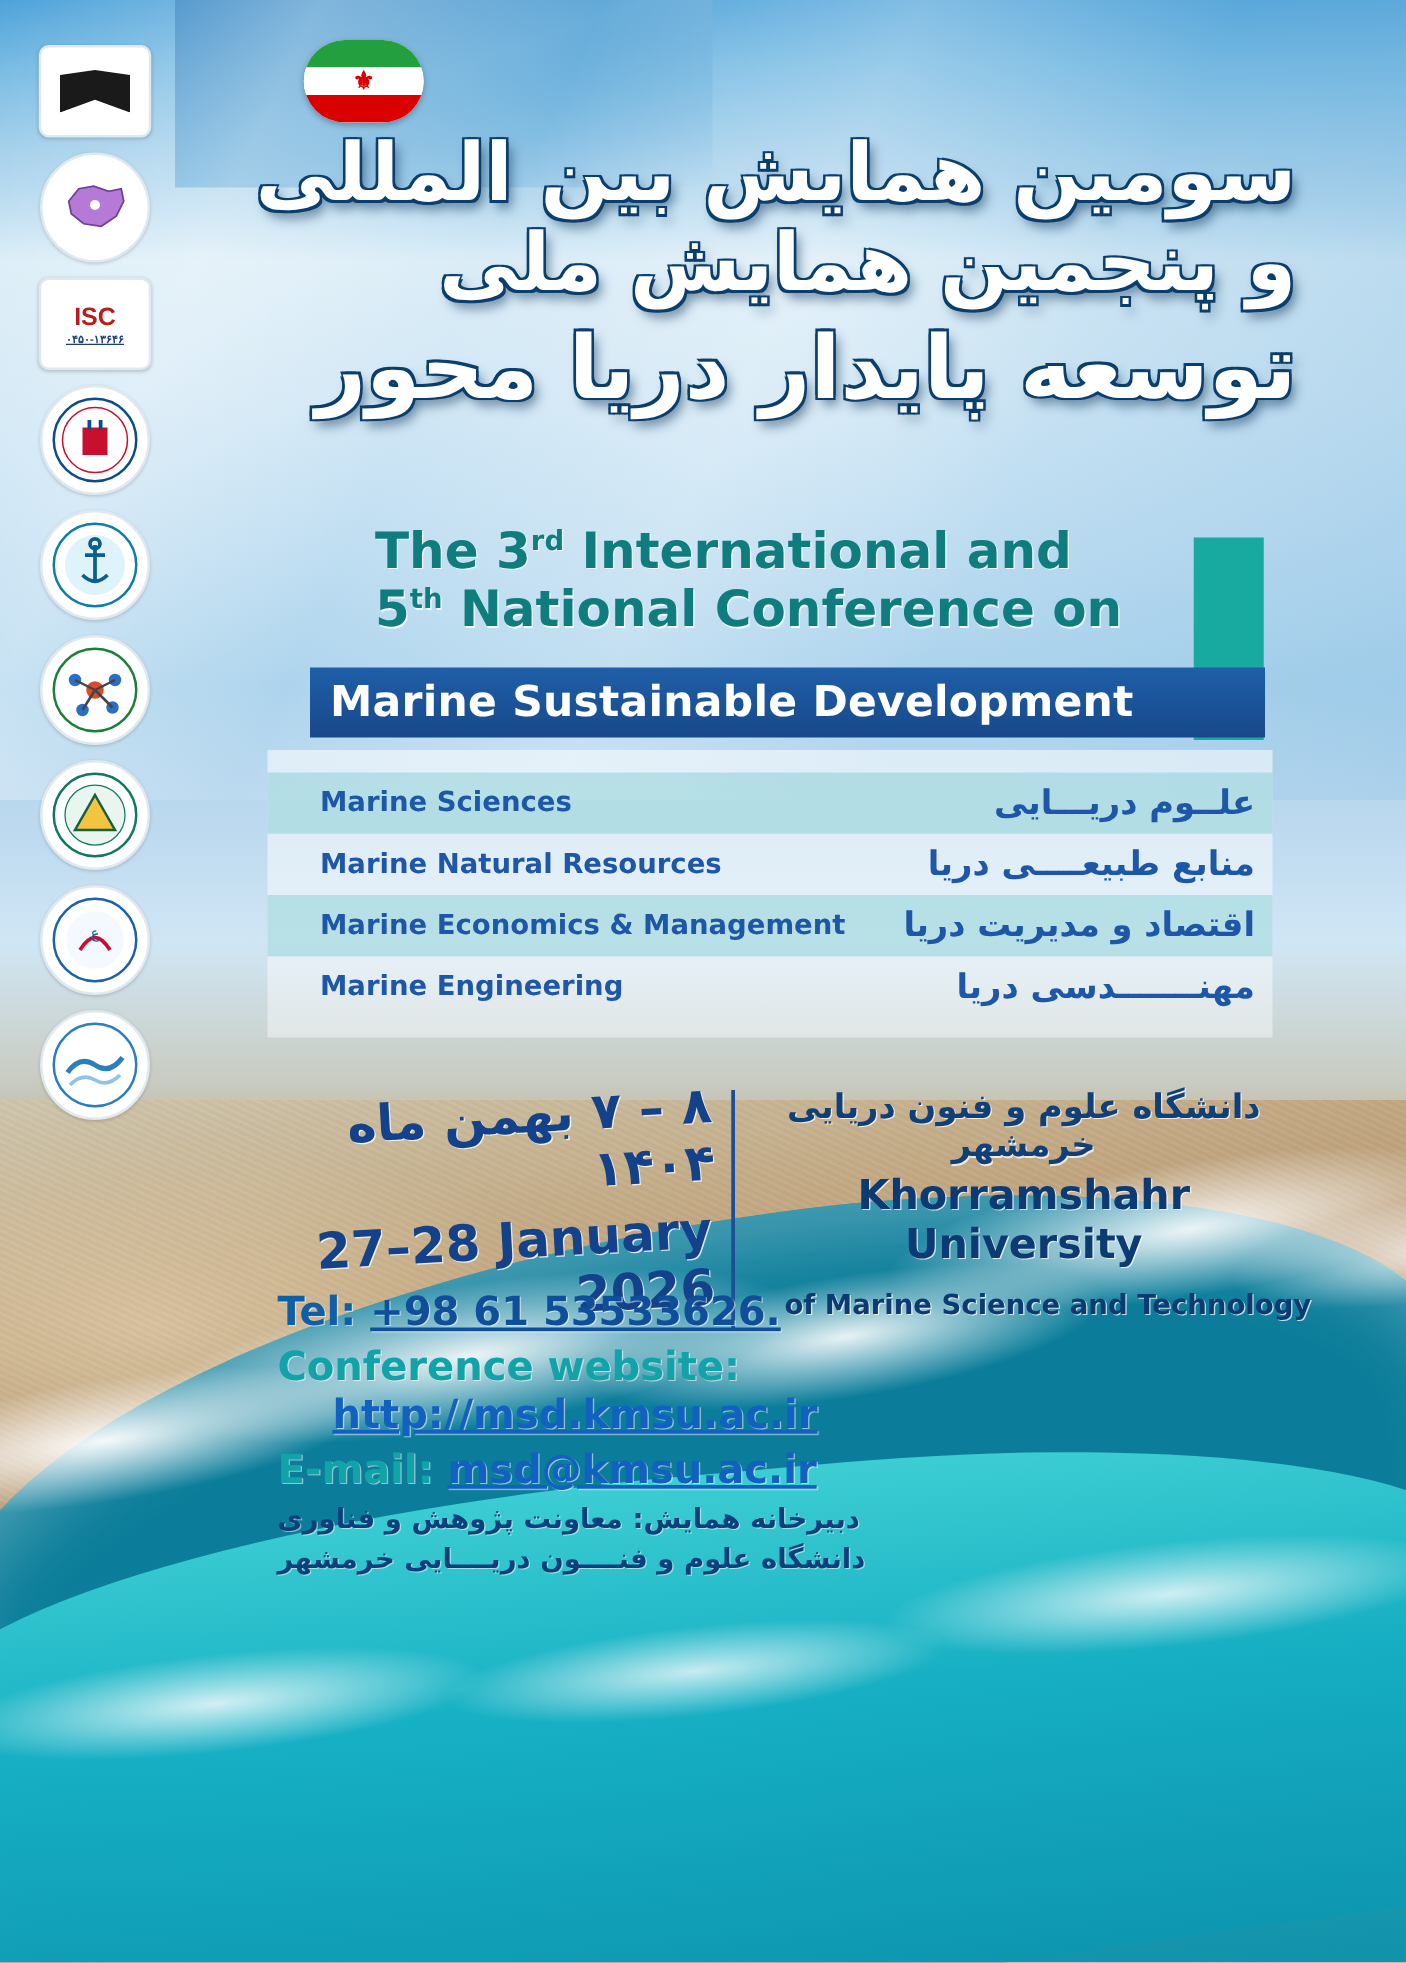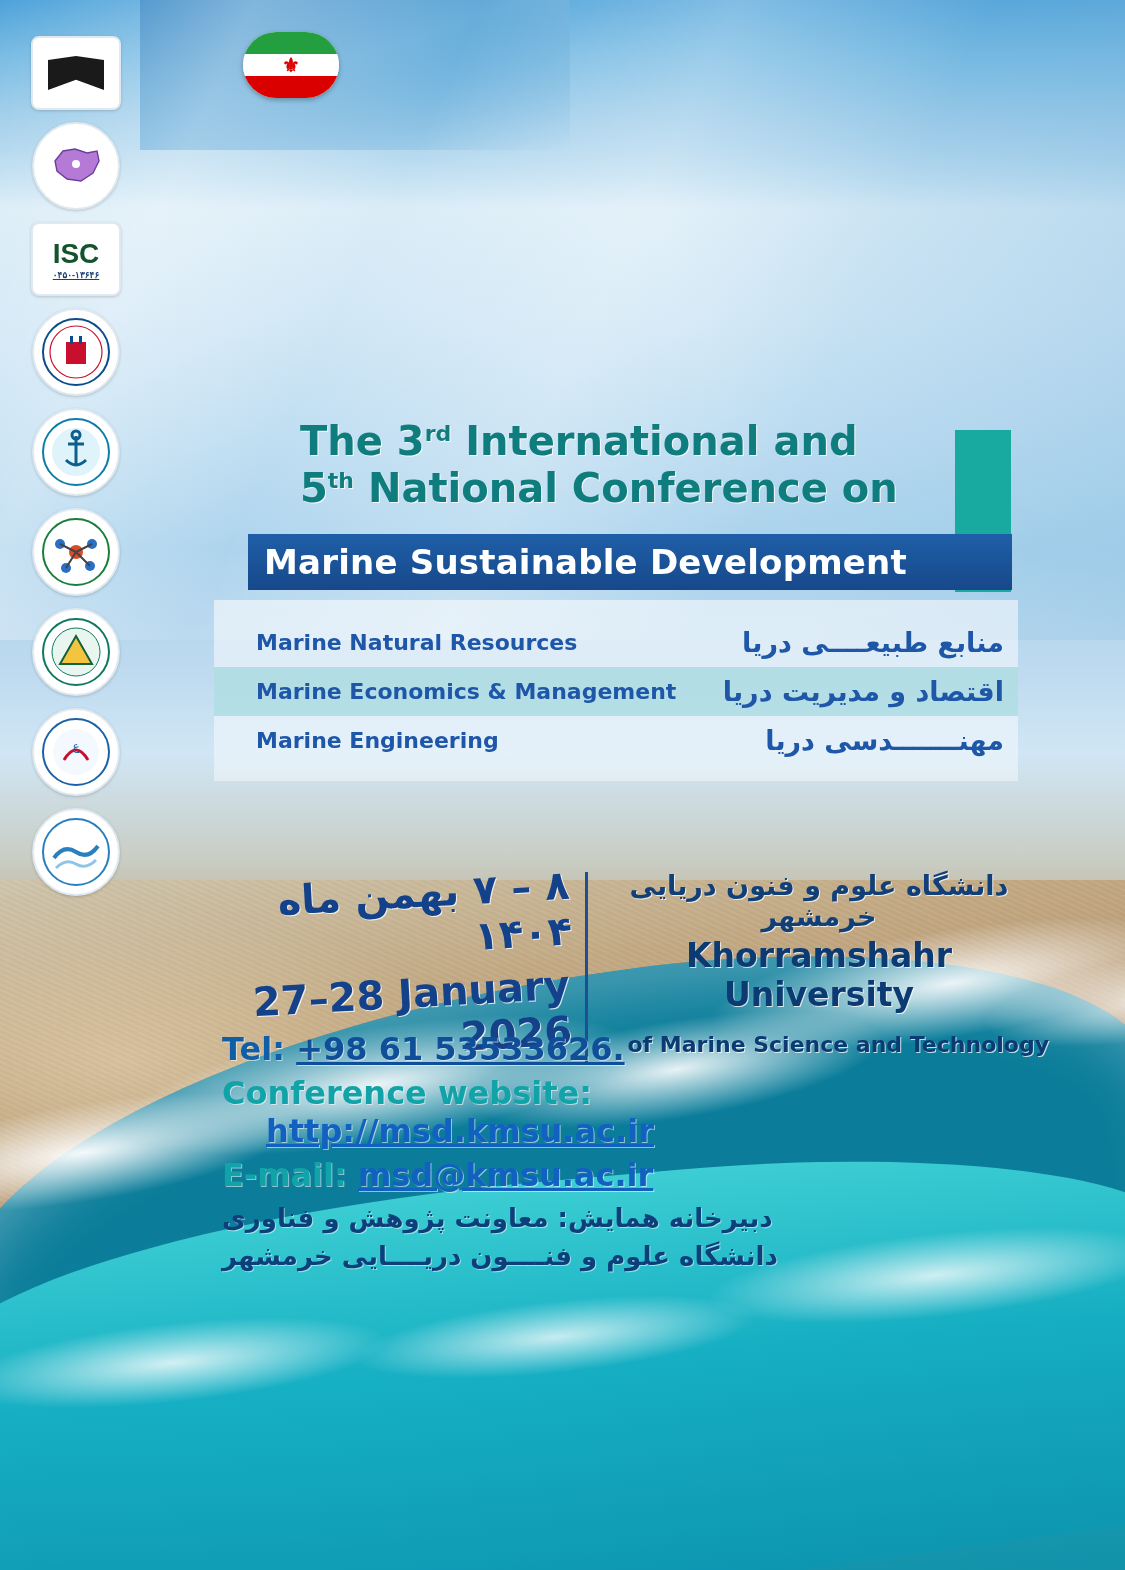--- a/index.html
+++ b/index.html
@@ -372,28 +372,28 @@
   .c-line.web .lbl { color: #11a3a8; }
   .c-line.web .val { color: #1161c0; margin-left: 44px; }
   .c-line.mail .lbl { color: #11a3a8; }
   .c-line.mail .val { color: #1161c0; }
 
   .sec-fa {
     direction: rtl;
     text-align: left;
     font-family: "DejaVu Sans", sans-serif;
     font-weight: bold;
-    font-size: 26px;
+    font-size: 22px;
     color: #0d3f7a;
     line-height: 1.45;
     margin-top: 6px;
     width: 560px;
     text-shadow: 1px 1px 0 rgba(255,255,255,.5);
   }
-  .isc-txt { color:#14532d; font-weight:bold; font-size:28px; font-family:"Liberation Sans",sans-serif; }
+  .isc-txt { color:#b91c1c; font-weight:bold; font-size:20px; font-family:"Liberation Sans",sans-serif; }
   .isc-sub { color:#1c3f74; font-size:9px; font-weight:bold;text-decoration:underline;}
   .book-shape{width:56px;height:34px;background:#1a1a1a;clip-path:polygon(0 100%,50% 70%,100% 100%,100% 12%,50% 0,0 12%);}
 </style>
 </head>
 <body>
 
 <div id="poster">
 
   <div class="sand">
       <div class="sand-grain"></div>
@@ -483,37 +483,46 @@
     </div>
   </div>
 
   <div class="flag-badge">
     <div class="g"></div>
       <div class="w"></div>
       <div class="r"></div>
     <div class="emblem">⚜</div>
   </div>
 
+  <div class="fa-title">
+    <div class="fa-line1">سومین همایش بین المللی</div>
+    <div class="fa-line2">و پنجمین همایش ملی</div>
+    <div class="fa-line3">توسعه پایدار دریا محور</div>
+  </div>
 
   <div class="teal-block"></div>
 
   <div class="en-title">
     <div>
       <span>The 3</span><sup>rd</sup><span> International and</span>
     </div>
     <div>
       <span>5</span><sup>th</sup><span> National Conference on</span>
     </div>
   </div>
 
   <div class="banner">
     <span>Marine Sustainable Development</span>
   </div>
 
   <div class="topics">
+    <div class="trow alt">
+      <span class="en">Marine Sciences</span>
+      <span class="fa">علــوم دریـــایی</span>
+    </div>
     <div class="trow">
       <span class="en">Marine Natural Resources</span>
       <span class="fa">منابع طبیعــــی دریا</span>
     </div>
     <div class="trow alt">
       <span class="en">Marine Economics &amp; Management</span>
       <span class="fa">اقتصاد و مدیریت دریا</span>
     </div>
     <div class="trow">
       <span class="en">Marine Engineering</span>

